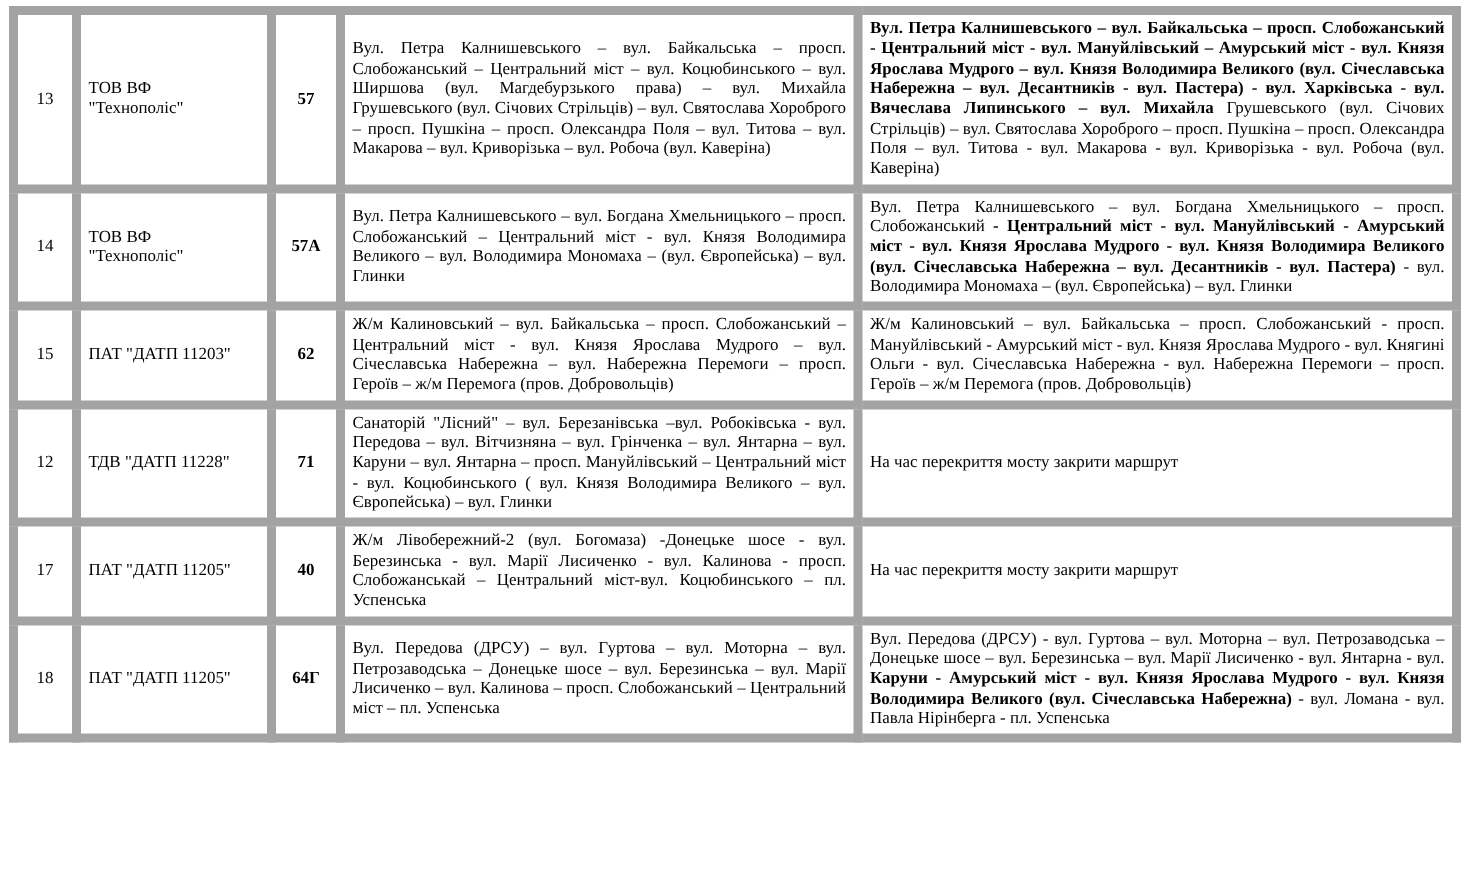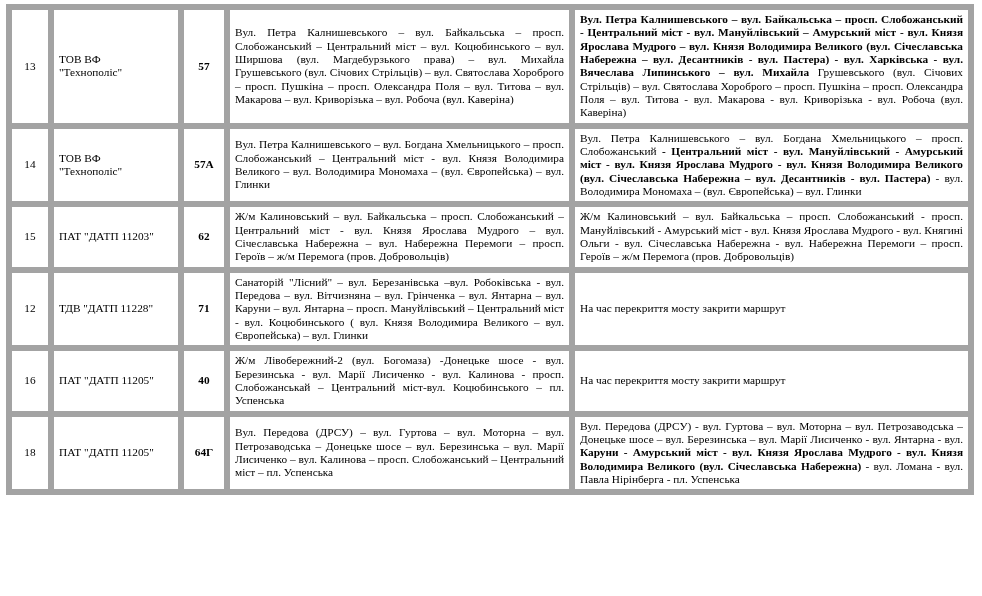--- a/index.html
+++ b/index.html
@@ -109,21 +109,21 @@
         <tr>
           <td class="num">12</td>
           <td class="carrier">
             <span class="line">ТДВ "ДАТП 11228"</span>
           </td>
           <td class="route">71</td>
           <td class="desc">Санаторій "Лісний" – вул. Березанівська –вул. Робоківська - вул. Передова – вул. Вітчизняна – вул. Грінченка – вул. Янтарна – вул. Каруни – вул. Янтарна – просп. Мануйлівський – Центральний міст - вул. Коцюбинського ( вул. Князя Володимира Великого – вул. Європейська) – вул. Глинки</td>
           <td class="desc-mid"><span class="seg">На час перекриття мосту закрити маршрут</span></td>
         </tr>
         <tr>
-          <td class="num">16</td>
+          <td class="num">17</td>
           <td class="carrier">
             <span class="line">ПАТ "ДАТП 11205"</span>
           </td>
           <td class="route">40</td>
           <td class="desc">Ж/м Лівобережний-2 (вул. Богомаза) -Донецьке шосе - вул. Березинська - вул. Марії Лисиченко - вул. Калинова - просп. Слобожанськай – Центральний міст-вул. Коцюбинського – пл. Успенська</td>
           <td class="desc-mid"><span class="seg">На час перекриття мосту закрити маршрут</span></td>
         </tr>
         <tr>
           <td class="num">18</td>
           <td class="carrier">

